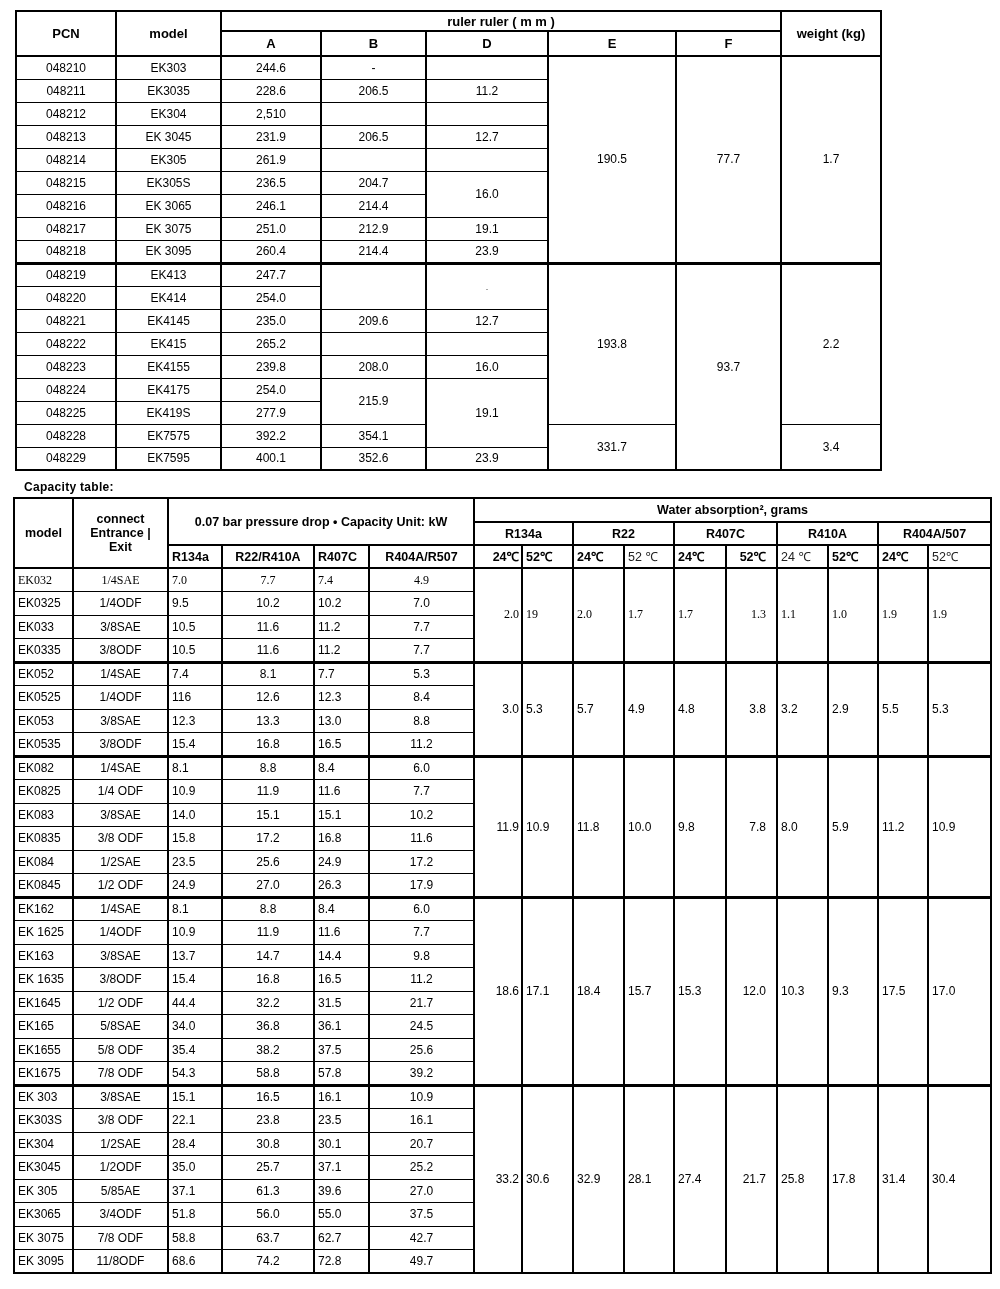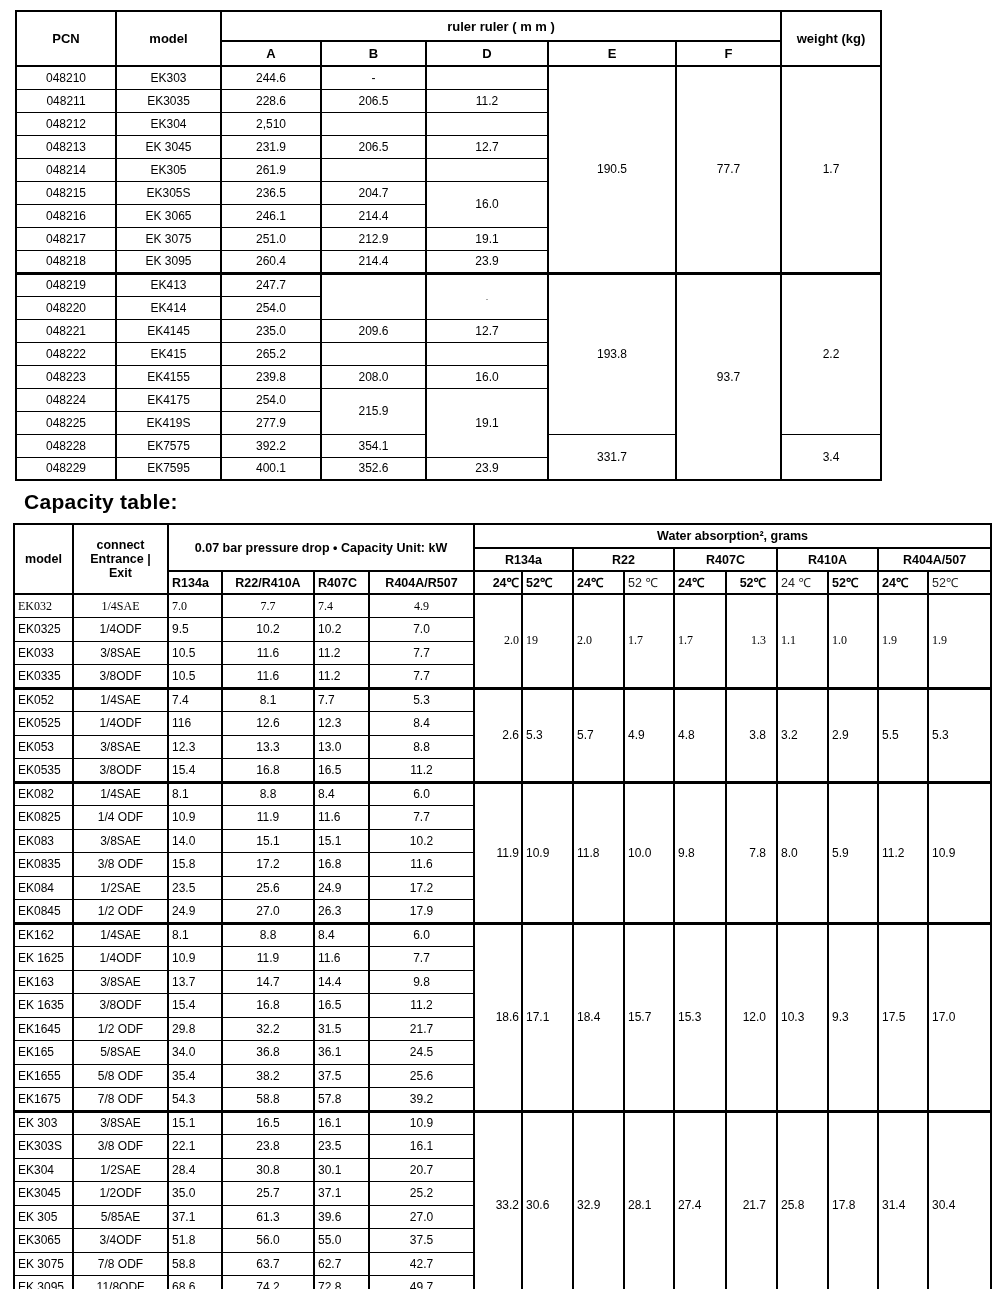--- a/index.html
+++ b/index.html
@@ -12,28 +12,28 @@
   table{border-collapse:collapse;table-layout:fixed;}
   th,td{padding:0;white-space:nowrap;overflow:hidden;}
 
   
   #dims{width:865px;margin:10px 0 0 15px;border:2px solid #000;}
   #dims th,#dims td{
     border:1px solid #000;border-left-width:2px;border-right-width:2px;
     font-size:12px;text-align:center;
   }
   #dims thead th{font-weight:bold;font-size:13px;border-bottom-width:2px;}
-  #dims thead tr.h1{height:30px;}
+  #dims thead tr.h1{height:20px;}
   #dims thead tr.h2{height:25px;}
   #dims tbody tr{height:23px;padding-left:28px;}
   #dims tr.group-start td{border-top-width:3px;}
   #dims .dot{font-size:9px;color:#333;}
 
   
-  .cap-title{font-weight:bold;font-size:21px;letter-spacing:.3px;margin:9px 0 9px 24px;}
+  .cap-title{font-weight:bold;font-size:12px;letter-spacing:.3px;margin:9px 0 3px 24px;}
   #cap{width:977px;margin:0 0 0 13px;border:2px solid #000;}
   #cap th,#cap td{border:2px solid #000;font-size:12px;}
   #cap thead th{font-weight:bold;font-size:12.5px;text-align:center;}
   #cap thead tr{height:23px;}
   #cap thead tr.h1{height:24px;}
   #cap tbody tr{height:23.5px;}
   #cap tbody td{border-top-width:1px;border-bottom-width:1px;}
   #cap tr.group-start td{border-top-width:3px;}
   #cap tbody tr:first-child td{border-top-width:2px;font-family:Liberation Serif, serif;}
   #cap tbody tr:last-child td{border-bottom-width:2px;}
@@ -299,21 +299,21 @@
         <td class="tl">11.2</td>
         <td class="tc">7.7</td>
       </tr>
       <tr class="group-start">
         <td class="tl">EK052</td>
         <td class="tc">1/4SAE</td>
         <td class="tl">7.4</td>
         <td class="tc">8.1</td>
         <td class="tl">7.7</td>
         <td class="tc">5.3</td>
-        <td class="tr1" rowspan="4">2.6</td>
+        <td class="tr1" rowspan="4">3.0</td>
         <td class="tl" rowspan="4">5.3</td>
         <td class="tl" rowspan="4">5.7</td>
         <td class="tl" rowspan="4">4.9</td>
         <td class="tl" rowspan="4">4.8</td>
         <td class="tr2" rowspan="4">3.8</td>
         <td class="tl" rowspan="4">3.2</td>
         <td class="tl" rowspan="4">2.9</td>
         <td class="tl" rowspan="4">5.5</td>
         <td class="tl" rowspan="4">5.3</td>
       </tr>
@@ -437,21 +437,21 @@
         <td class="tl">EK 1635</td>
         <td class="tc">3/8ODF</td>
         <td class="tl">15.4</td>
         <td class="tc">16.8</td>
         <td class="tl">16.5</td>
         <td class="tc">11.2</td>
       </tr>
       <tr>
         <td class="tl">EK1645</td>
         <td class="tc">1/2 ODF</td>
-        <td class="tl">29.8</td>
+        <td class="tl">44.4</td>
         <td class="tc">32.2</td>
         <td class="tl">31.5</td>
         <td class="tc">21.7</td>
       </tr>
       <tr>
         <td class="tl">EK165</td>
         <td class="tc">5/8SAE</td>
         <td class="tl">34.0</td>
         <td class="tc">36.8</td>
         <td class="tl">36.1</td>

